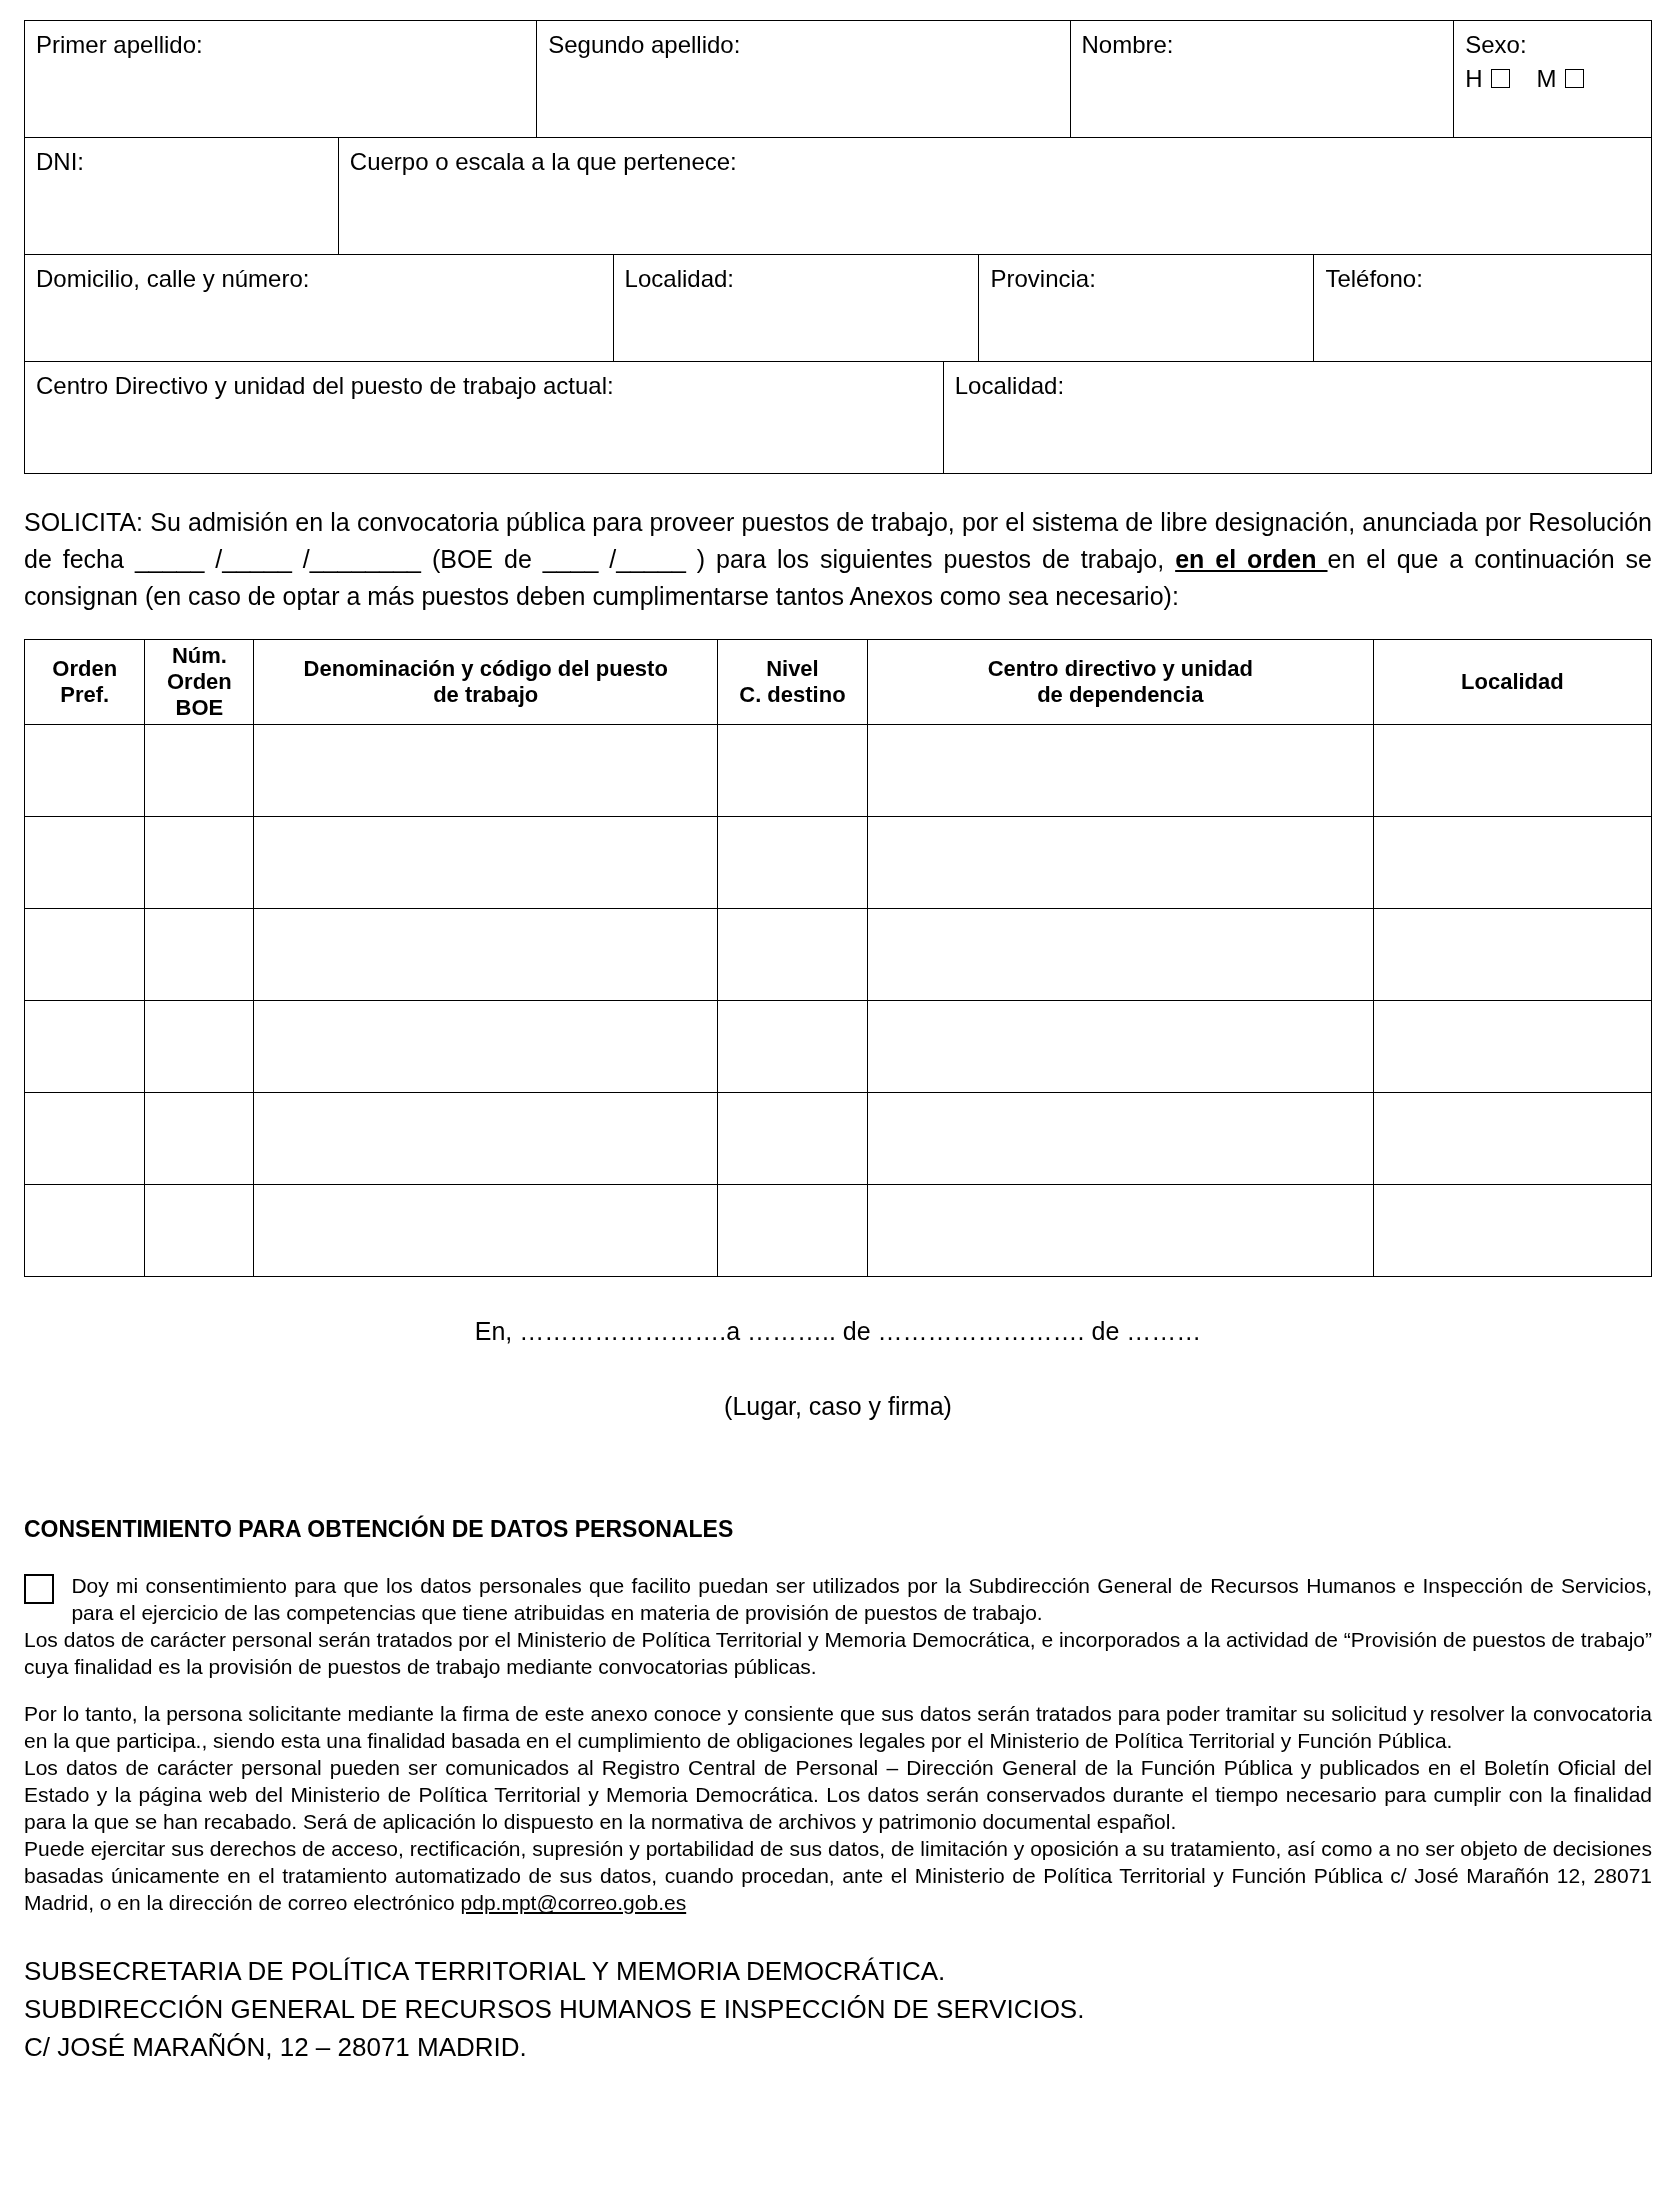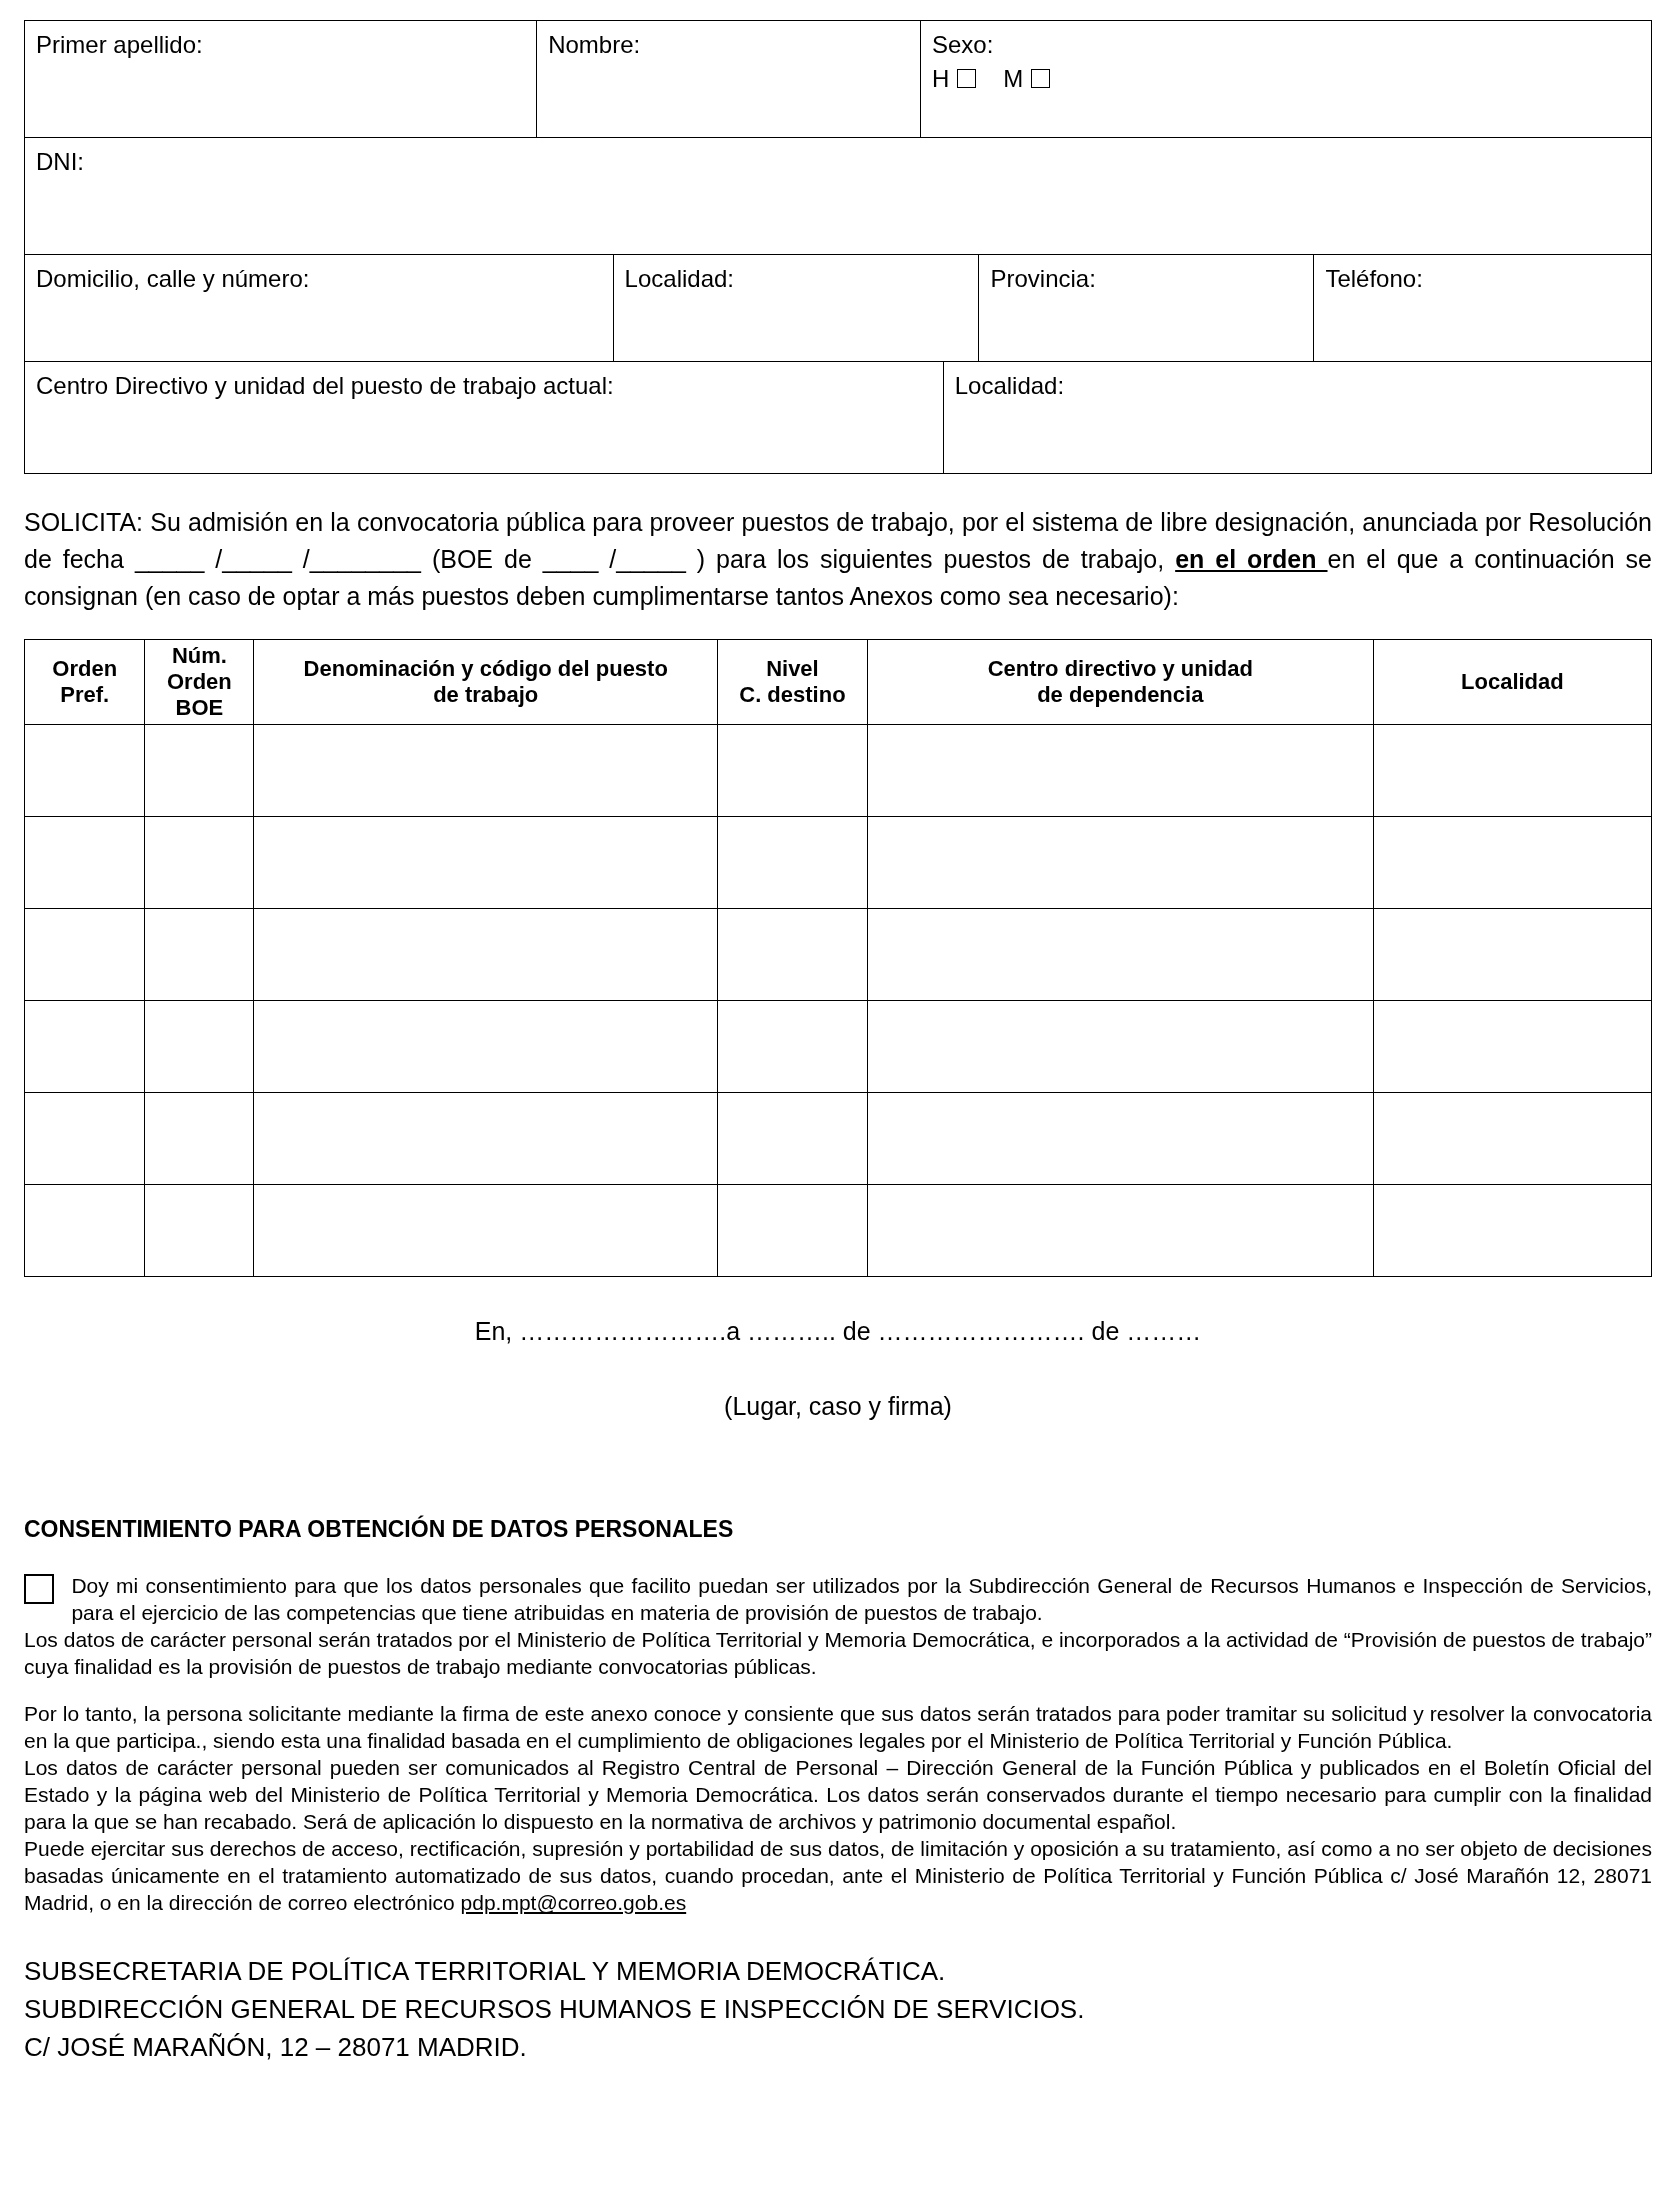--- a/index.html
+++ b/index.html
@@ -95,33 +95,39 @@
 </head>
 <body>
 
 <div class="page">
 
   <div class="ptable">
     <div class="prow r1">
       <div class="pcell" style="flex:0 0 31.5%">
         <span>Primer apellido:</span>
       </div>
+      <div class="pcell" style="flex:0 0 32.8%">
+        <span>Segundo apellido:</span>
+      </div>
       <div class="pcell" style="flex:0 0 23.6%">
         <span>Nombre:</span>
       </div>
       <div class="pcell" style="flex:1 1 auto">
         <span>Sexo:</span>
         <div class="sexo-line">
           <span>H</span><span class="cb-small"></span><span class="sexo-m">M</span><span class="cb-small"></span>
         </div>
       </div>
     </div>
     <div class="prow r2">
       <div class="pcell" style="flex:0 0 19.3%">
         <span>DNI:</span>
+      </div>
+      <div class="pcell" style="flex:0 0 52.2%">
+        <span>Cuerpo o escala a la que pertenece:</span>
       </div>
     </div>
     <div class="prow r3">
       <div class="pcell" style="flex:0 0 36.2%">
         <span>Domicilio, calle y número:</span>
       </div>
       <div class="pcell" style="flex:0 0 22.5%">
         <span>Localidad:</span>
       </div>
       <div class="pcell" style="flex:0 0 20.6%">

